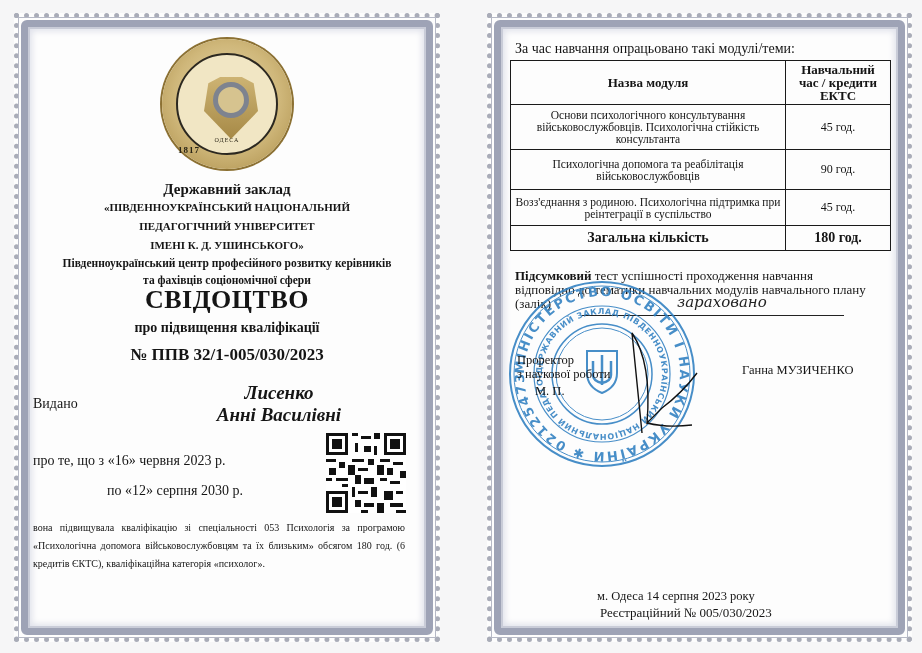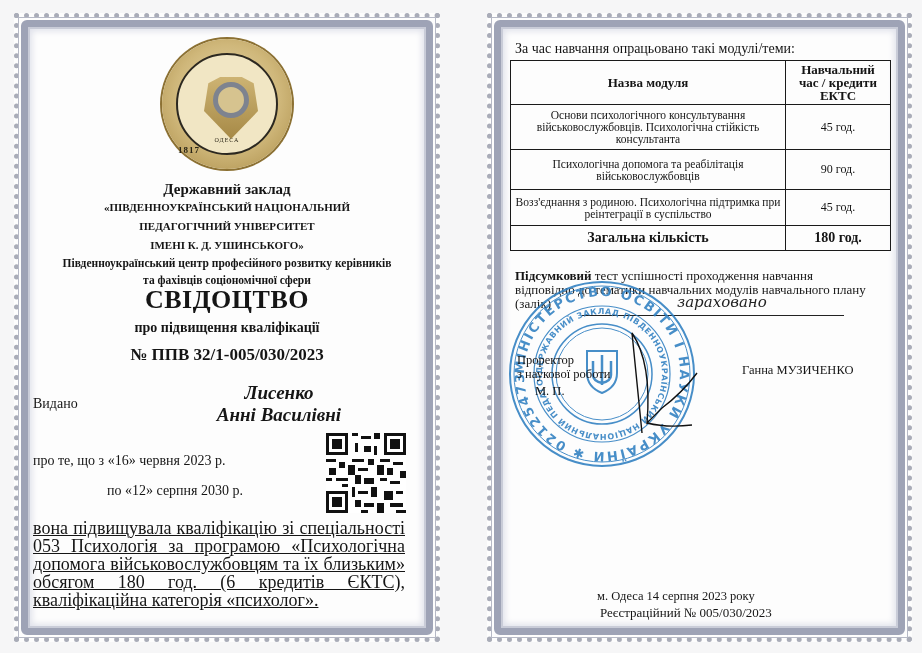--- a/index.html
+++ b/index.html
@@ -77,21 +77,21 @@
   }
   .period-from { position: absolute; left: 19px; top: 440px; font-size: 14px; }
   .period-to { position: absolute; left: 93px; top: 470px; font-size: 14px; }
   .qr {
     position: absolute; left: 312px; top: 420px; width: 80px; height: 80px;
     background: #fff;
   }
   .qr svg { width: 80px; height: 80px; display: block; }
   .body-text {
     position: absolute; left: 19px; top: 506px; width: 372px;
-    font-size: 18px; line-height: 18px; text-align: justify; text-decoration: underline;
+    font-size: 10px; line-height: 18px; text-align: justify;
   }
 
   
   .modules-heading { position: absolute; left: 28px; top: 28px; font-size: 14px; }
   table.modules {
     position: absolute; left: 23px; top: 47px; width: 381px;
     border-collapse: collapse; font-size: 11.5px;
   }
   table.modules th, table.modules td {
     border: 1.5px solid #1a1a1a; padding: 2px 4px; vertical-align: middle; text-align: center;

